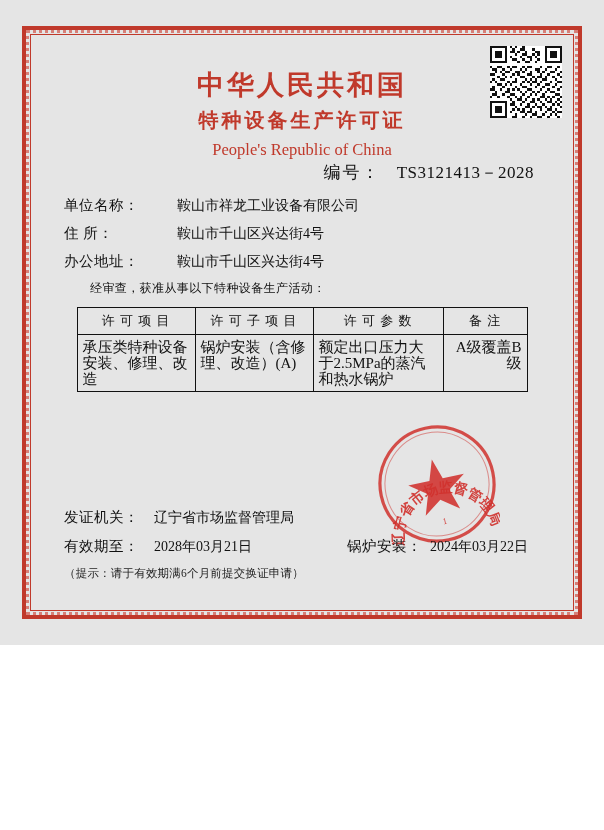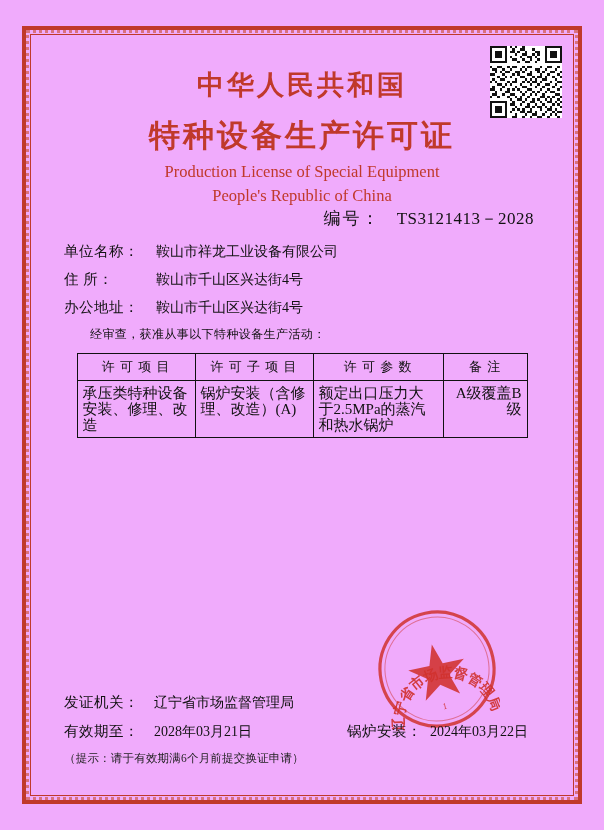--- a/index.html
+++ b/index.html
@@ -9,22 +9,22 @@
   body {
     width: 604px;
     height: 830px;
     background: #ffffff;
     font-family: "Liberation Sans", sans-serif;
     overflow: hidden;
   }
   .page {
     position: relative;
     width: 604px;
-    height: 830px;
-    background: #f0abfc;
+    height: 645px;
+    background: #e5e5e5;
     box-sizing: border-box;
   }
   
   .frame-outer {
     position: absolute;
     left: 22px;
     top: 26px;
     right: 22px;
     bottom: 26px;
     border: 4px solid #c0392b;
@@ -76,24 +76,23 @@
     font-family: "Liberation Serif", serif;
     font-weight: bold;
     font-size: 27px;
     letter-spacing: 3px;
     line-height: 34px;
   }
   .title-cn2 {
     color: #c0392b;
     font-family: "Liberation Serif", serif;
     font-weight: bold;
-    font-size: 31px;
+    font-size: 20px;
     letter-spacing: 3px;
     line-height: 36px;
-    margin-top: 16px;
   }
   .title-en {
     color: #c0392b;
     font-family: "Liberation Serif", serif;
     font-size: 16.5px;
     line-height: 24px;
     margin-top: 6px;
   }
   .title-en2 {
     color: #c0392b;
@@ -117,20 +116,21 @@
     margin-top: 12px;
     padding-left: 22px;
     font-family: "Liberation Serif", serif;
     color: #111;
   }
   .field-row {
     display: flex;
     align-items: baseline;
     margin-bottom: 9px;
     font-size: 14.5px;
+    gap: 21px;
   }
   .field-label {
     width: 92px;
     flex: 0 0 92px;
     letter-spacing: 0.5px;
   }
   .field-value {
     font-size: 14px;
   }
 
@@ -442,21 +442,20 @@
             <rect x="19" y="28" width="2" height="1"></rect>
             <rect x="23" y="28" width="1" height="1"></rect>
             <rect x="27" y="28" width="1" height="1"></rect>
         </g>
       </svg>
     </div>
 
     <div class="title-block">
       <div class="title-cn">中华人民共和国</div>
       <div class="title-cn2">特种设备生产许可证</div>
-      <div class="title-en">Production License of Special Equipment</div>
       <div class="title-en2">People's Republic of China</div>
     </div>
 
     <div class="cert-no">
       <span class="label">编号：</span>
       <span class="value">TS3121413－2028</span>
     </div>
 
     <div class="field-rows">
       <div class="field-row">

